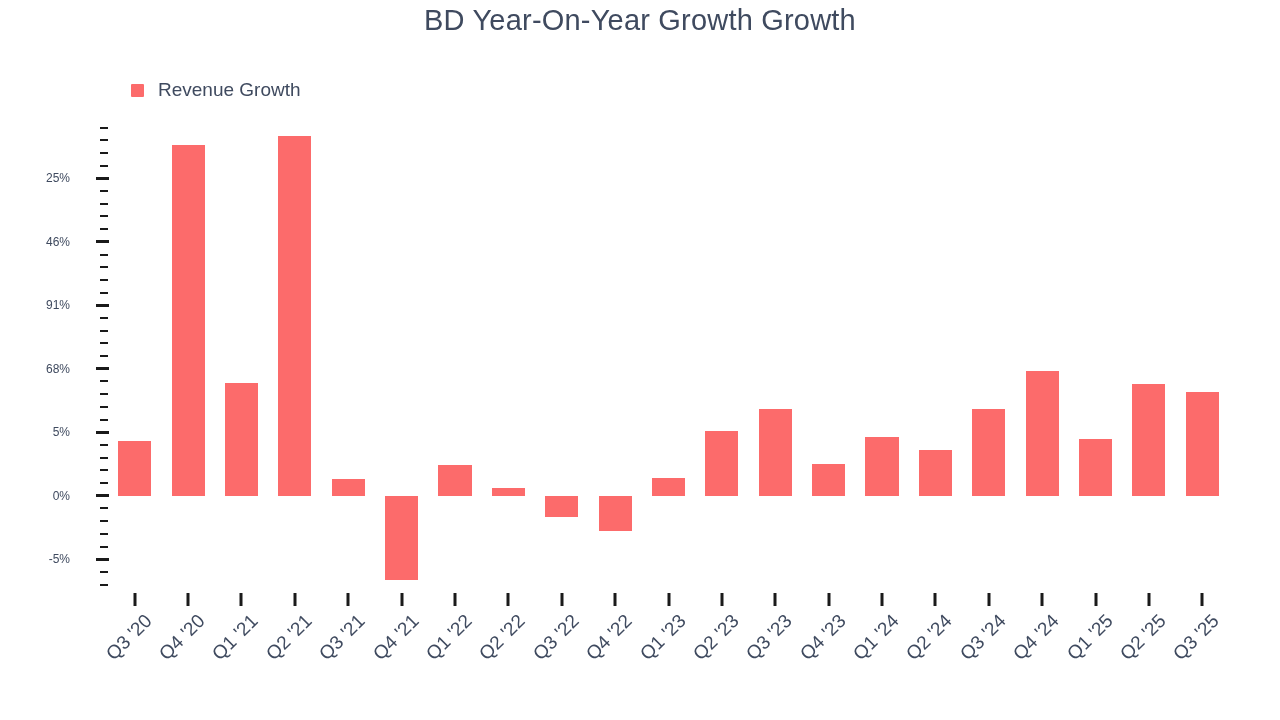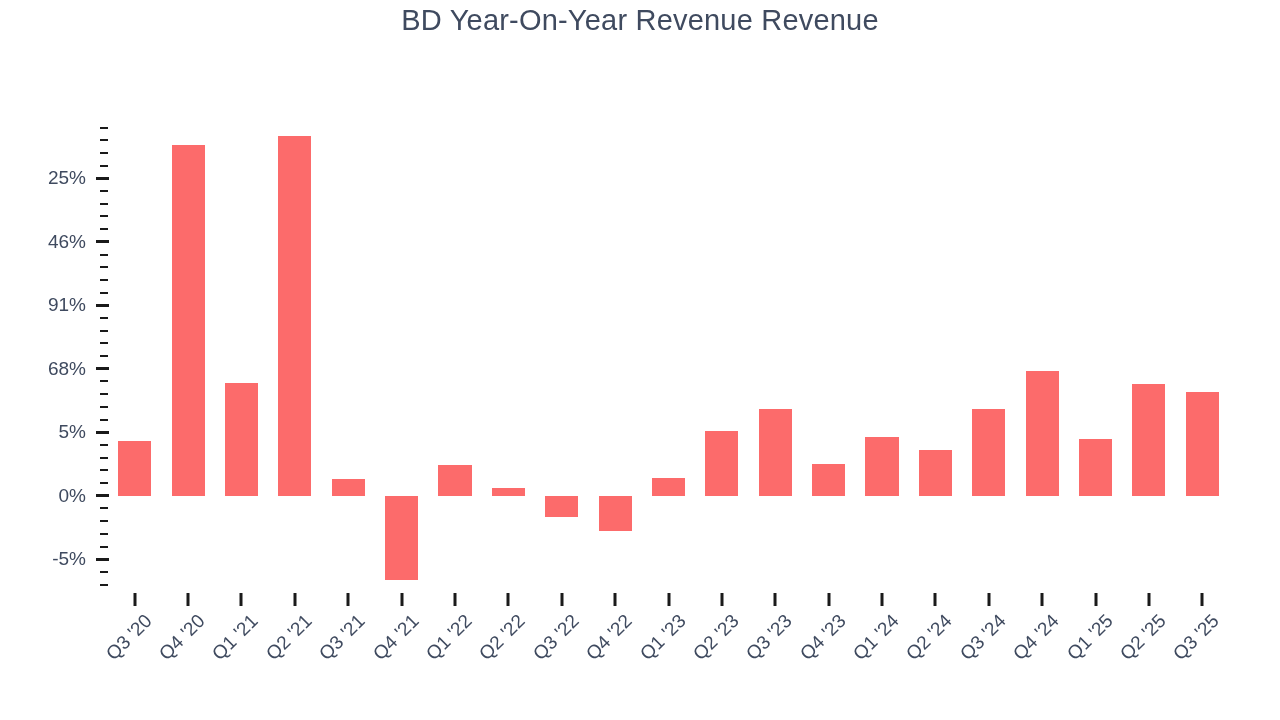--- a/index.html
+++ b/index.html
@@ -84,23 +84,23 @@
   .tick-major { width: 13px; right: -1px; height: 3px; }
   .ylabels {
     position: absolute;
     left: 0;
     top: 125px;
     width: 86px;
     height: 466px;
   }
   .ylabels span {
     position: absolute;
-    right: 0;
+    right: 16px;
     transform: translateY(-50%);
-    font-size: 19px;
+    font-size: 12px;
     color: #3f4a5f;
     white-space: nowrap;
   }
 
   
   .bars {
     position: absolute;
     left: 0; top: 0;
     width: 100%; height: 100%;
   }
@@ -142,22 +142,26 @@
     white-space: nowrap;
     transform-origin: left top;
     transform: rotate(-45deg) translate(-100%, 0);
   }
 </style>
 </head>
 <body>
 
 <div id="chart-root">
 
-  <div class="chart-title">BD Year-On-Year Revenue Revenue</div>
-
+  <div class="chart-title">BD Year-On-Year Growth Growth</div>
+
+  <div class="legend">
+    <div class="legend-swatch"></div>
+    <div class="legend-label">Revenue Growth</div>
+  </div>
 
   <div class="ylabels" id="ylabels">
       <span style="top: 53.3297px;">25%</span>
       <span style="top: 116.817px;">46%</span>
       <span style="top: 180.305px;">91%</span>
       <span style="top: 243.793px;">68%</span>
       <span style="top: 307.281px;">5%</span>
       <span style="top: 370.768px;">0%</span>
       <span style="top: 434.256px;">-5%</span>
     </div>

